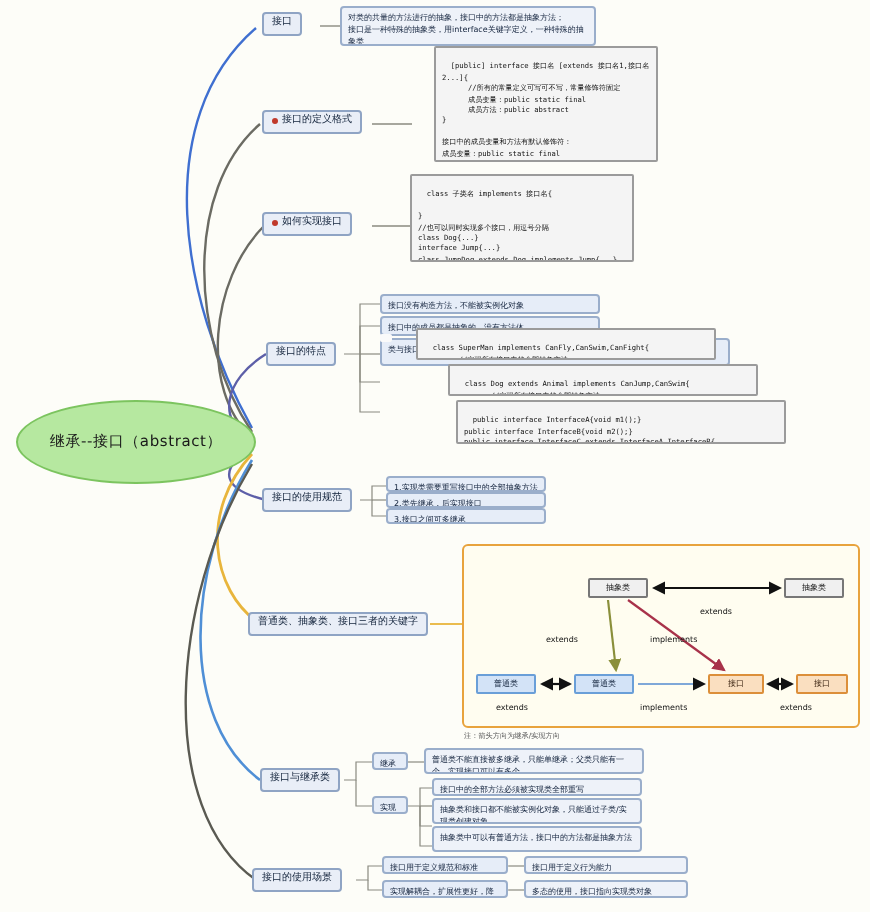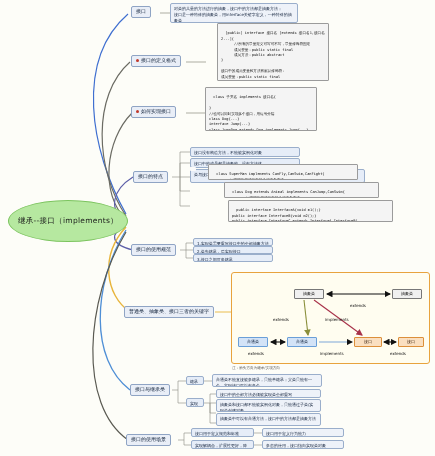--- a/index.html
+++ b/index.html
@@ -135,21 +135,21 @@
   <path d="M210,403 L210,413 L216,413" stroke="#8a8a80" stroke-width="0.6" fill="none"></path>
   <path d="M210,403 L210,423 L216,423" stroke="#8a8a80" stroke-width="0.6" fill="none"></path>
 
   <path d="M178,440 L184,440 L184,433 L191,433" stroke="#8a8a80" stroke-width="0.6" fill="none"></path>
   <path d="M184,440 L184,445 L191,445" stroke="#8a8a80" stroke-width="0.6" fill="none"></path>
   <path d="M254,433 L262,433" stroke="#8a8a80" stroke-width="0.6" fill="none"></path>
   <path d="M254,445 L262,445" stroke="#8a8a80" stroke-width="0.6" fill="none"></path>
 </svg>
 
 <div class="root">
-  <span>继承--接口（implements）</span>
+  <span>继承--接口（abstract）</span>
 </div>
 
 <div class="branch plain" style="left:131px;top:6px;">
   <span>接口</span>
 </div>
 
 <div class="branch" style="left:131px;top:55px;">
   <span class="bullet"></span>
   <span>接口的定义格式</span>
 </div>

